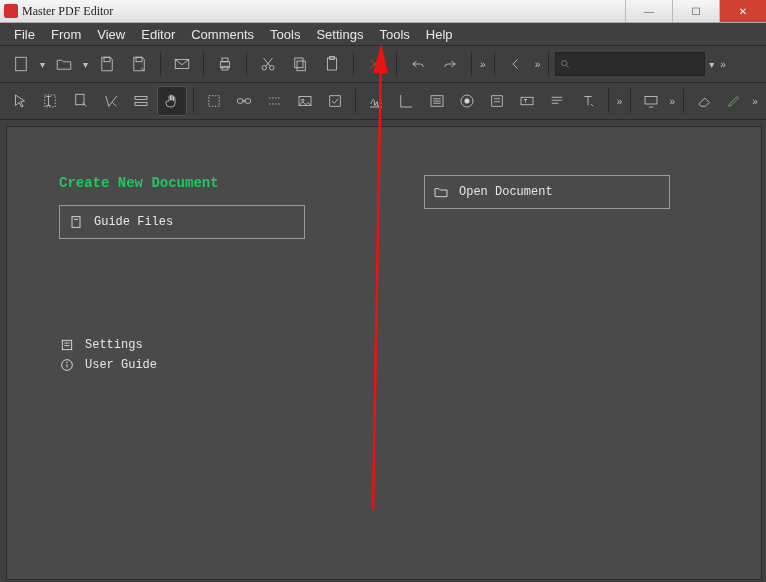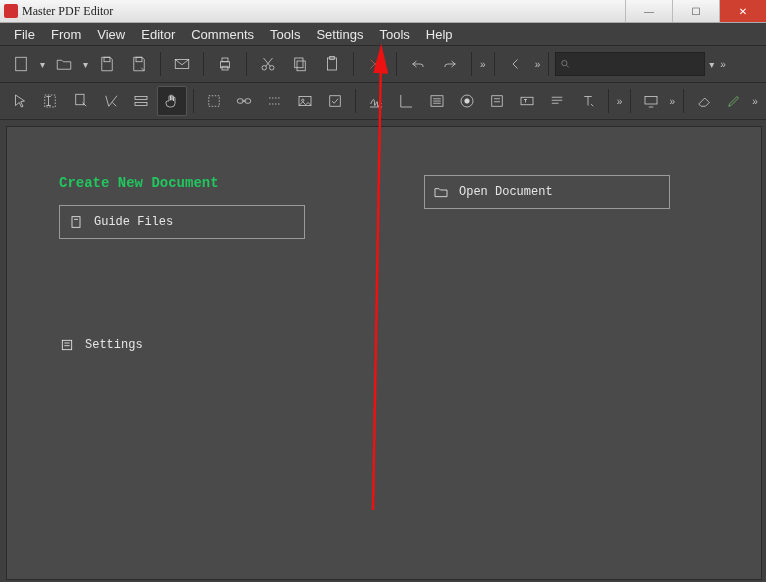--- a/index.html
+++ b/index.html
@@ -434,20 +434,28 @@
 
       <div class="linkbtn">
         <svg viewBox="0 0 24 24">
             <rect x="5" y="5" width="14" height="14"></rect>
             <line x1="8" y1="9" x2="16" y2="9"></line>
             <line x1="8" y1="13" x2="16" y2="13"></line>
           </svg>
         <span>Settings</span>
       </div>
 
+      <div class="linkbtn">
+        <svg viewBox="0 0 24 24">
+            <circle cx="12" cy="12" r="8"></circle>
+            <line x1="12" y1="11" x2="12" y2="16"></line>
+            <circle cx="12" cy="8" r="0.5" fill="#e6e6e6"></circle>
+          </svg>
+        <span>User Guide</span>
+      </div>
     </div>
 
     <div class="col-right">
       <div class="bigbtn">
         <svg viewBox="0 0 24 24">
             <path d="M3 7h6l2 2h10v10H3z"></path>
           </svg>
         <span>Open Document</span>
       </div>
     </div>

